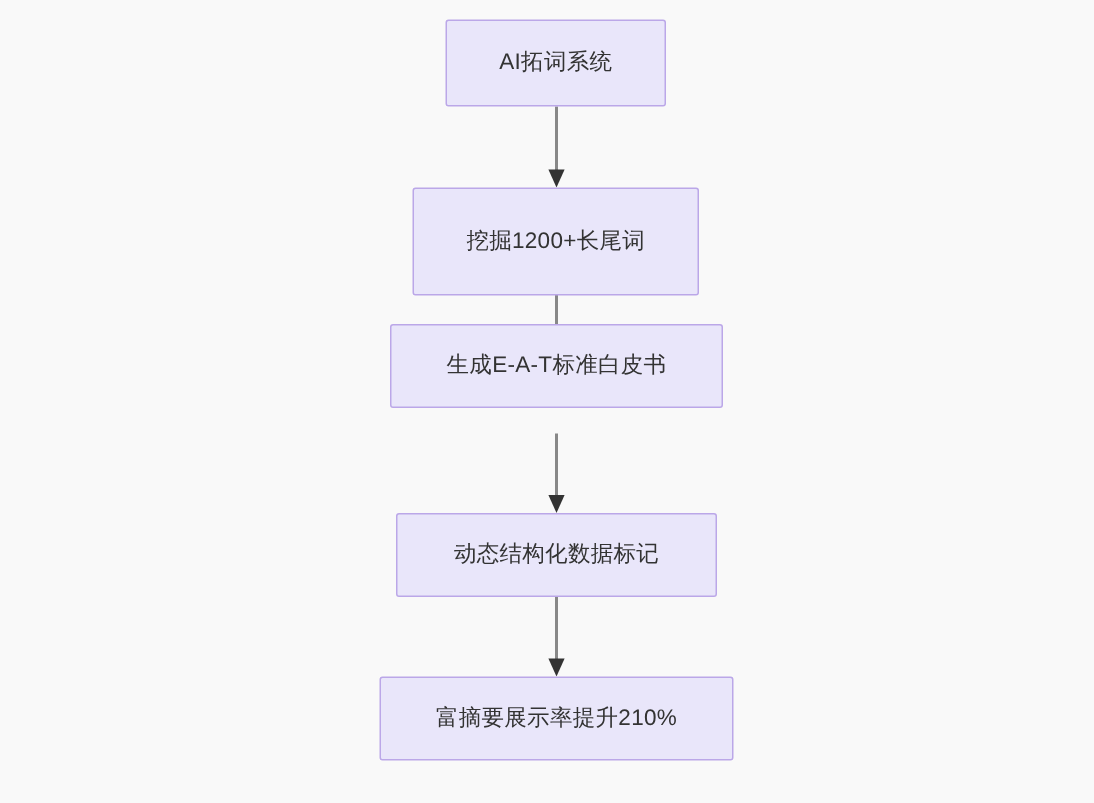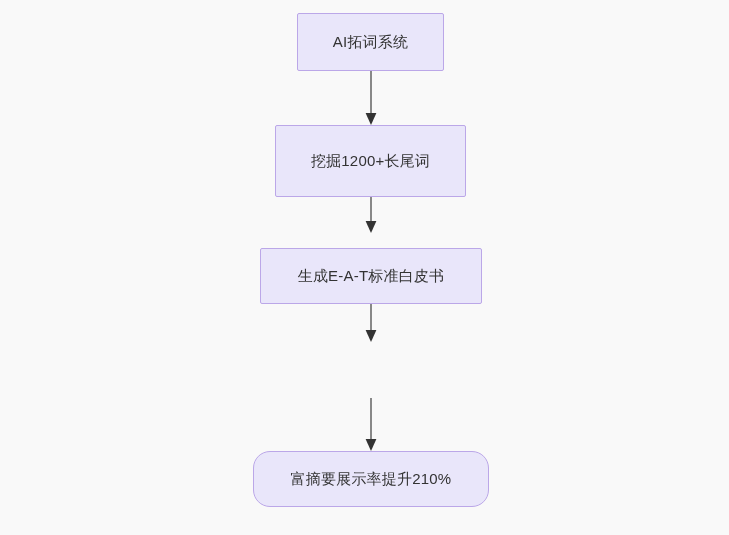--- a/index.html
+++ b/index.html
@@ -81,22 +81,25 @@
   </div>
 
   <div class="node" style="left:297px; top:13px; width:147px; height:58px;">
     <span class="node-label">AI拓词系统</span>
   </div>
 
   <div class="node" style="left:275px; top:125px; width:191px; height:72px;">
     <span class="node-label">挖掘1200+长尾词</span>
   </div>
 
-  <div class="node" style="left:260px; top:248px; width:222px; height:56px;">
+  <div class="node" style="left:260px; top:216px; width:222px; height:56px;">
     <span class="node-label">生成E-A-T标准白皮书</span>
   </div>
 
+  <div class="node" style="left:264px; top:342px; width:214px; height:56px;">
+    <span class="node-label">动态结构化数据标记</span>
+  </div>
 
-  <div class="node" style="left:253px; top:451px; width:236px; height:56px;border-radius:17px;">
+  <div class="node" style="left:253px; top:451px; width:236px; height:56px;">
     <span class="node-label">富摘要展示率提升210%</span>
   </div>
 
 </div>
 
 </body></html>

